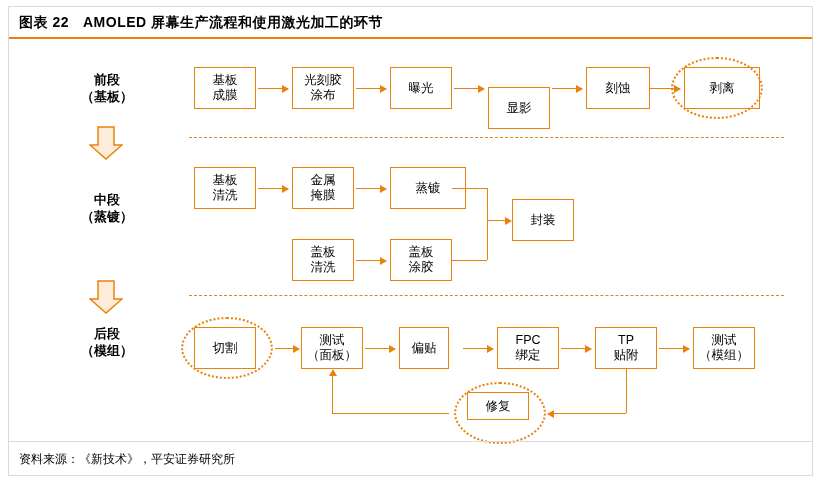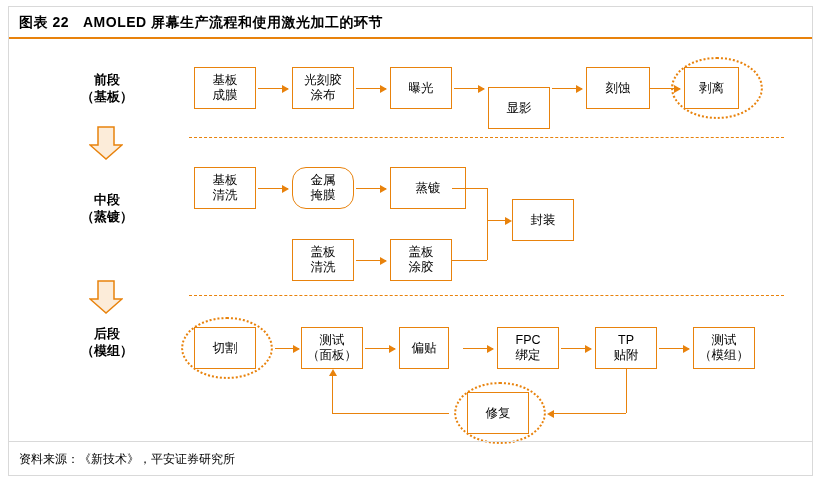--- a/index.html
+++ b/index.html
@@ -142,27 +142,27 @@
   <div class="arrow-h" style="left:249px;top:81px;width:30px;"></div>
   <div class="box" style="left:283px;top:60px;width:62px;height:42px;"><span>光刻胶
 涂布</span></div>
   <div class="arrow-h" style="left:347px;top:81px;width:30px;"></div>
   <div class="box" style="left:381px;top:60px;width:62px;height:42px;"><span>曝光</span></div>
   <div class="arrow-h" style="left:445px;top:81px;width:30px;"></div>
   <div class="box" style="left:479px;top:60px;width:62px;height:42px;margin-top:20px;"><span>显影</span></div>
   <div class="arrow-h" style="left:543px;top:81px;width:30px;"></div>
   <div class="box" style="left:577px;top:60px;width:64px;height:42px;"><span>刻蚀</span></div>
   <div class="arrow-h" style="left:641px;top:81px;width:30px;"></div>
-  <div class="box" style="left:675px;top:60px;width:55px;height:42px;"><span>剥离</span></div>
+  <div class="box" style="left:675px;top:60px;width:76px;height:42px;"><span>剥离</span></div>
   <div class="ellipse" style="left:662px;top:50px;width:92px;height:62px;"></div>
 
   <div class="box" style="left:185px;top:160px;width:62px;height:42px;"><span>基板
 清洗</span></div>
   <div class="arrow-h" style="left:249px;top:181px;width:30px;"></div>
-  <div class="box" style="left:283px;top:160px;width:62px;height:42px;border-radius:14px;"><span>金属
+  <div class="box" style="left:283px;top:160px;width:62px;height:42px;"><span>金属
 掩膜</span></div>
   <div class="arrow-h" style="left:347px;top:181px;width:30px;"></div>
   <div class="box" style="left:381px;top:160px;width:76px;height:42px;"><span>蒸镀</span></div>
 
   <div class="box" style="left:283px;top:232px;width:62px;height:42px;"><span>盖板
 清洗</span></div>
   <div class="arrow-h" style="left:347px;top:253px;width:30px;"></div>
   <div class="box" style="left:381px;top:232px;width:62px;height:42px;"><span>盖板
 涂胶</span></div>
 
@@ -183,21 +183,21 @@
   <div class="arrow-h" style="left:454px;top:341px;width:30px;"></div>
   <div class="box" style="left:488px;top:320px;width:62px;height:42px;"><span>FPC
 绑定</span></div>
   <div class="arrow-h" style="left:552px;top:341px;width:30px;"></div>
   <div class="box" style="left:586px;top:320px;width:62px;height:42px;"><span>TP
 贴附</span></div>
   <div class="arrow-h" style="left:650px;top:341px;width:30px;"></div>
   <div class="box" style="left:684px;top:320px;width:62px;height:42px;"><span>测试
 （模组）</span></div>
 
-  <div class="box" style="left:458px;top:385px;width:62px;height:42px;"><span>修复</span></div>
+  <div class="box" style="left:458px;top:385px;width:62px;height:28px;"><span>修复</span></div>
   <div class="ellipse" style="left:445px;top:375px;width:92px;height:62px;"></div>
 
   <div class="plain-v" style="left:617px;top:362px;height:44px;"></div>
   <div class="plain-h" style="left:545px;top:406px;width:72px;"></div>
   <div class="head-left" style="left:538px;top:402.5px;"></div>
 
   <div class="plain-h" style="left:323px;top:406px;width:117px;"></div>
   <div class="plain-v" style="left:323px;top:369px;height:37px;"></div>
   <div class="head-up" style="left:319.5px;top:362px;"></div>
 

